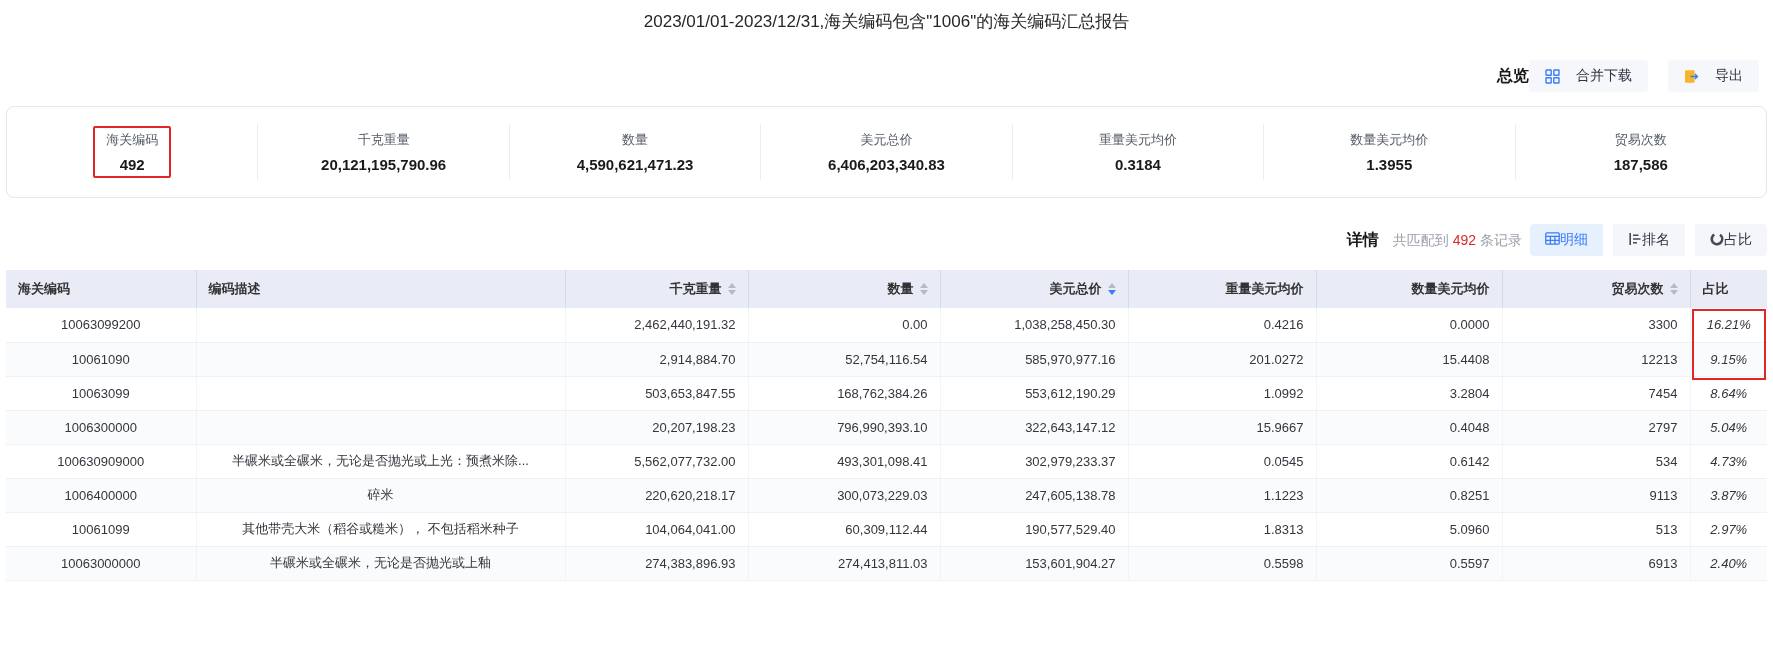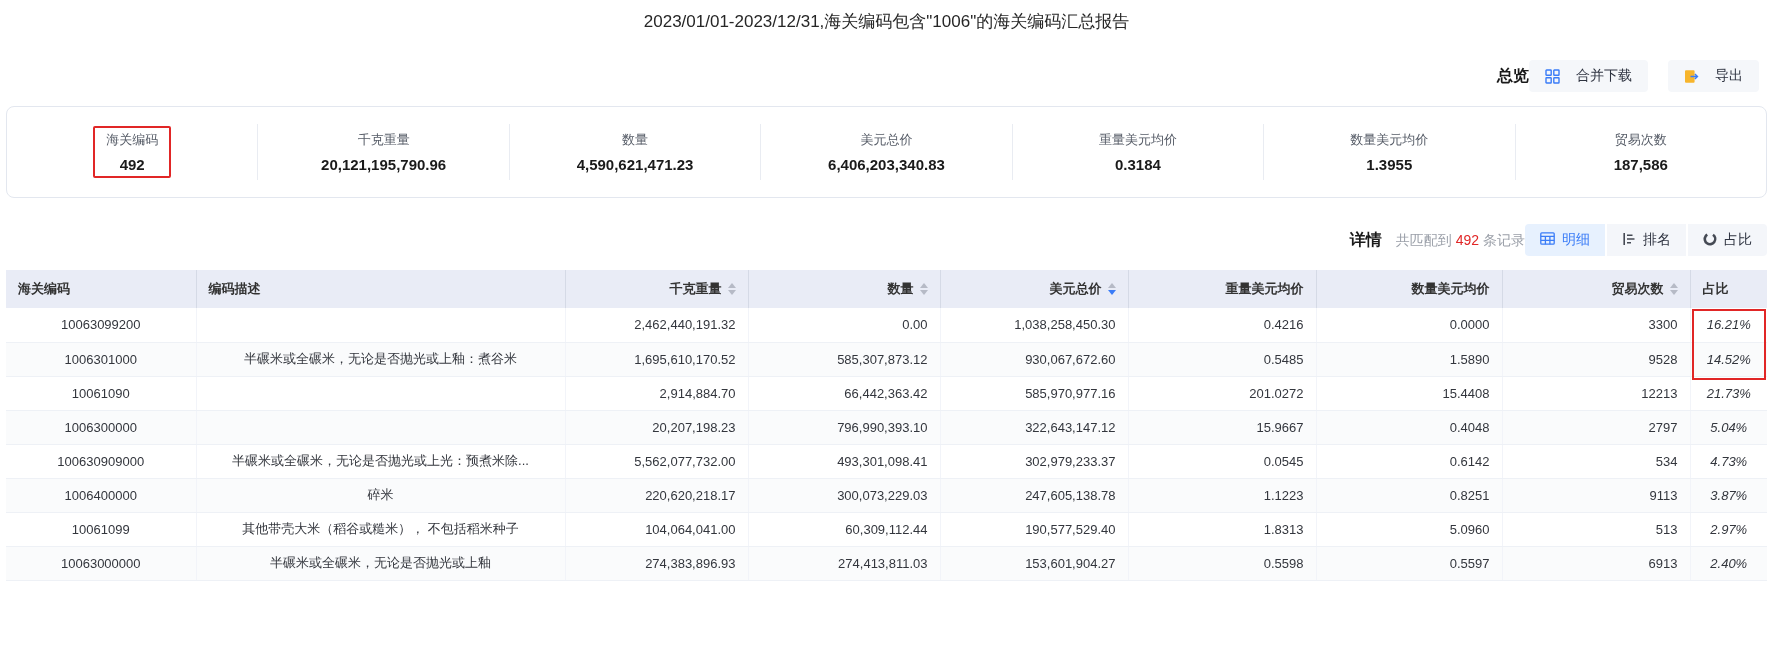--- a/index.html
+++ b/index.html
@@ -26,22 +26,22 @@
   .stat-inner.highlight { border-color:#e12626; }
   .stat-label { font-size:13px; color:#555b66; margin-bottom:7px; }
   .stat-value { font-size:15px; font-weight:bold; color:#1a1a1a; }
 
   .details-row { margin-top:26px; height:32px; }
   .details-left { display:flex; align-items:baseline; gap:14px; margin-left:14px; }
   .match-text { font-size:14px; color:#9a9fa8; }
   .match-count { color:#e12626; padding:0 4px; }
 
   .view-toggle { display:flex; gap:2px; margin-right:6px; }
-  .vt-btn { display:flex; align-items:center; gap:7px; height:32px; padding:0 15px; background:#f4f6fa;
-            border:none; font-size:14px; color:#2e3340; cursor:pointer; }
+  .vt-btn { display:flex; align-items:center; height:32px; padding:0 15px; background:#f4f6fa;
+            border:none; font-size:14px; color:#2e3340; cursor:pointer;margin-left:8px; }
   .vt-btn:first-child { border-radius:4px 0 0 4px; }
   .vt-btn:last-child  { border-radius:0 4px 4px 0; }
   .vt-btn.active { background:#e7f1fe; color:#3a7cf7; }
   .vt-btn.active svg * { stroke:#3a7cf7; }
 
   .table-wrap { margin:14px 6px 0 6px; position:relative; }
   table { border-collapse:collapse; table-layout:fixed; width:1761px; font-size:13px; }
   th { height:38px; background:#e9ecf6; font-weight:bold; color:#333; border-right:1px solid #d5dae6;
        padding:0; box-sizing:border-box; }
   th:last-child { border-right:none; }
@@ -264,40 +264,40 @@
             <td class="al-left"></td>
             <td class="al-right">2,462,440,191.32</td>
             <td class="al-right">0.00</td>
             <td class="al-right">1,038,258,450.30</td>
             <td class="al-right">0.4216</td>
             <td class="al-right">0.0000</td>
             <td class="al-right">3300</td>
             <td class="al-left">16.21%</td>
           </tr>
           <tr>
-            <td class="al-left">1006301000</td>
-            <td class="al-left">半碾米或全碾米，无论是否抛光或上釉：煮谷米</td>
-            <td class="al-right">1,695,610,170.52</td>
-            <td class="al-right">585,307,873.12</td>
-            <td class="al-right">930,067,672.60</td>
-            <td class="al-right">0.5485</td>
-            <td class="al-right">1.5890</td>
-            <td class="al-right">9528</td>
-            <td class="al-left">14.52%</td>
-          </tr>
-          <tr>
             <td class="al-left">10061090</td>
             <td class="al-left"></td>
             <td class="al-right">2,914,884.70</td>
-            <td class="al-right">66,442,363.42</td>
+            <td class="al-right">52,754,116.54</td>
             <td class="al-right">585,970,977.16</td>
             <td class="al-right">201.0272</td>
             <td class="al-right">15.4408</td>
             <td class="al-right">12213</td>
-            <td class="al-left">21.73%</td>
+            <td class="al-left">9.15%</td>
+          </tr>
+          <tr>
+            <td class="al-left">10063099</td>
+            <td class="al-left"></td>
+            <td class="al-right">503,653,847.55</td>
+            <td class="al-right">168,762,384.26</td>
+            <td class="al-right">553,612,190.29</td>
+            <td class="al-right">1.0992</td>
+            <td class="al-right">3.2804</td>
+            <td class="al-right">7454</td>
+            <td class="al-left">8.64%</td>
           </tr>
           <tr>
             <td class="al-left">1006300000</td>
             <td class="al-left"></td>
             <td class="al-right">20,207,198.23</td>
             <td class="al-right">796,990,393.10</td>
             <td class="al-right">322,643,147.12</td>
             <td class="al-right">15.9667</td>
             <td class="al-right">0.4048</td>
             <td class="al-right">2797</td>

